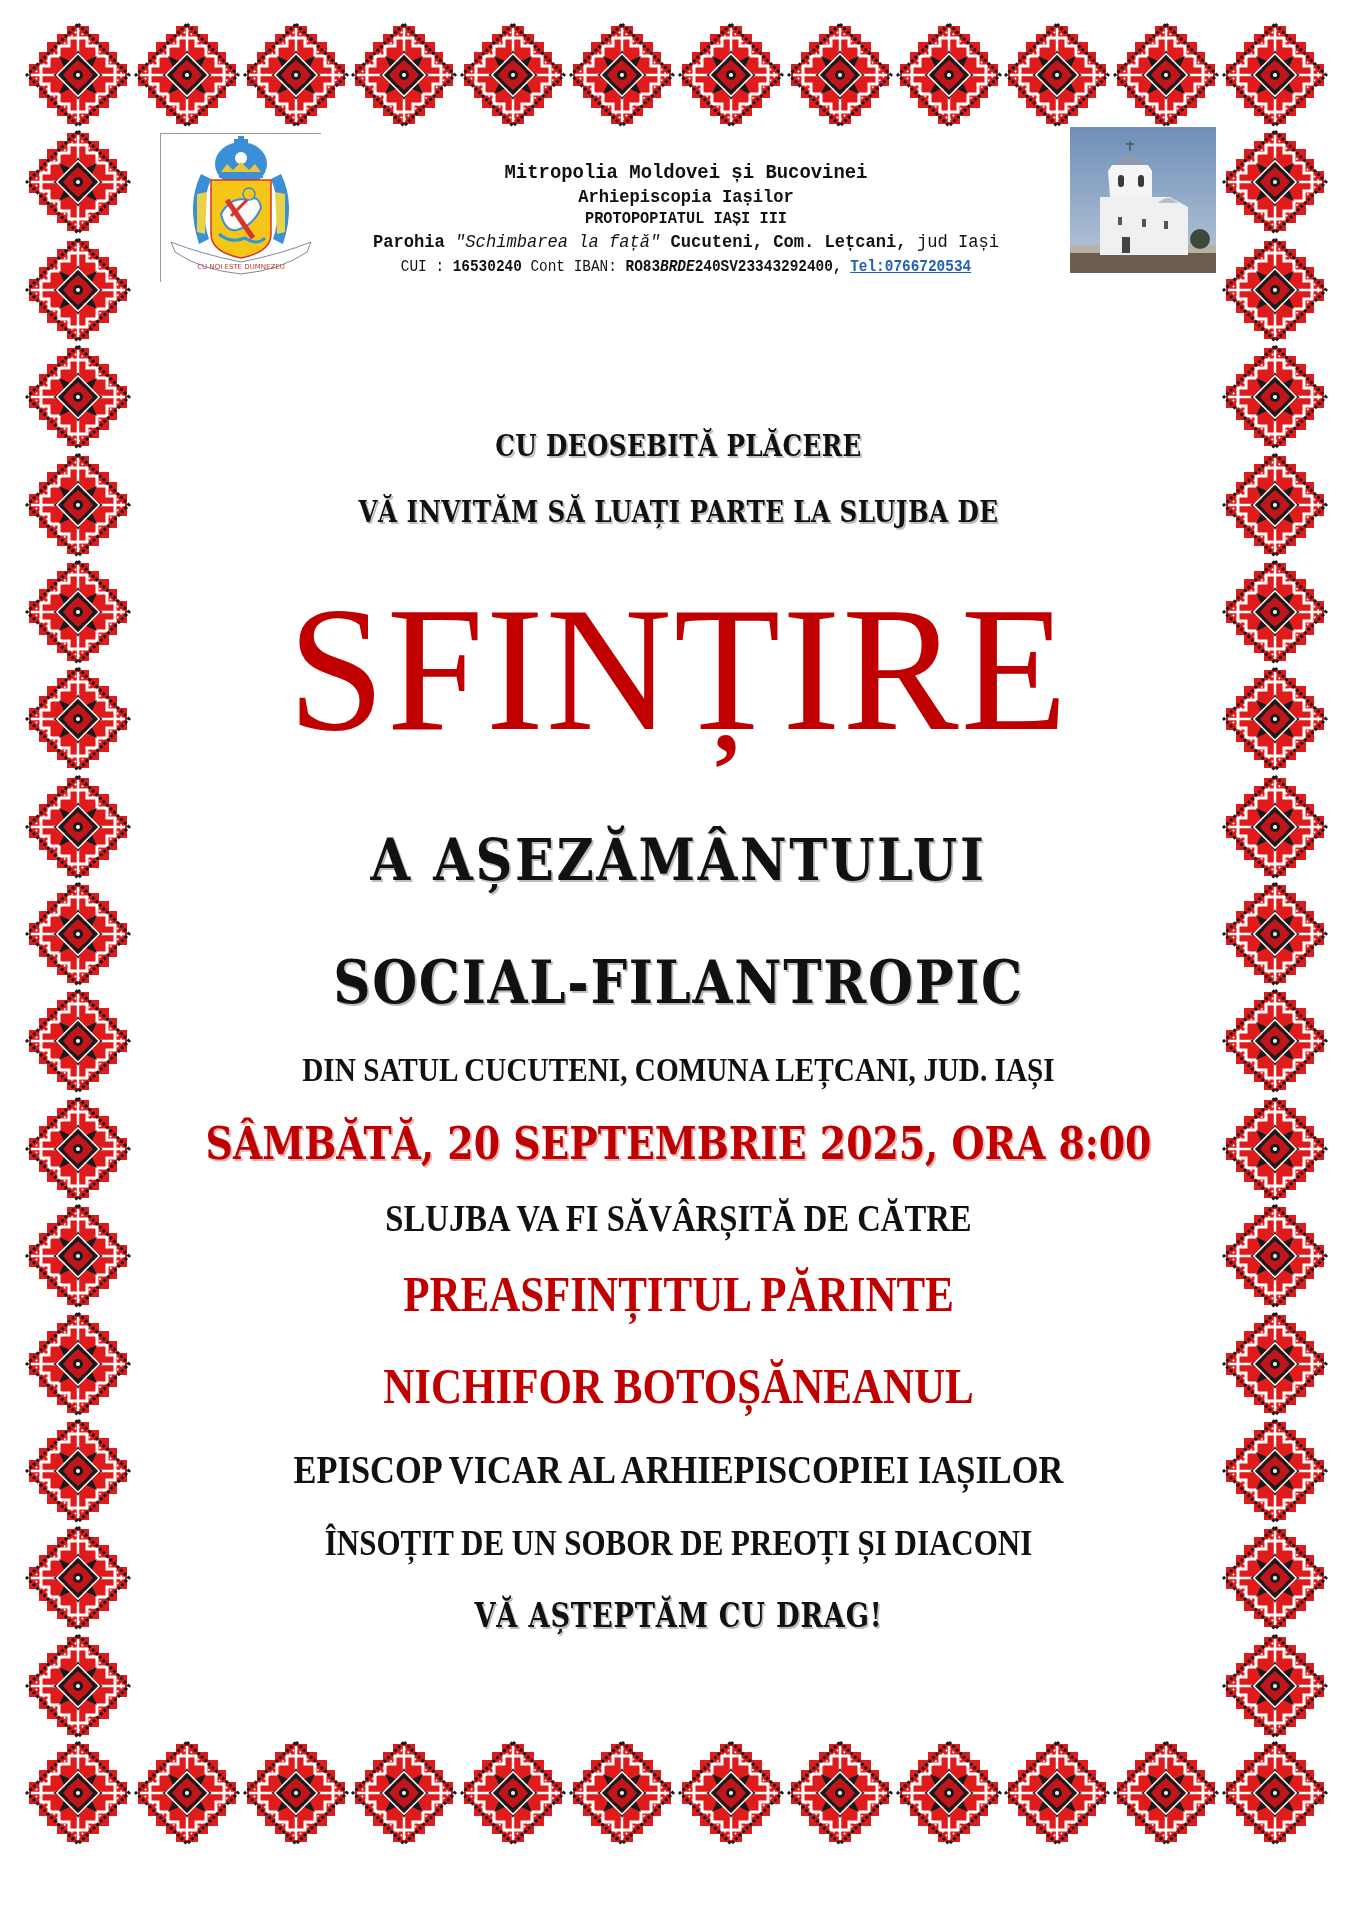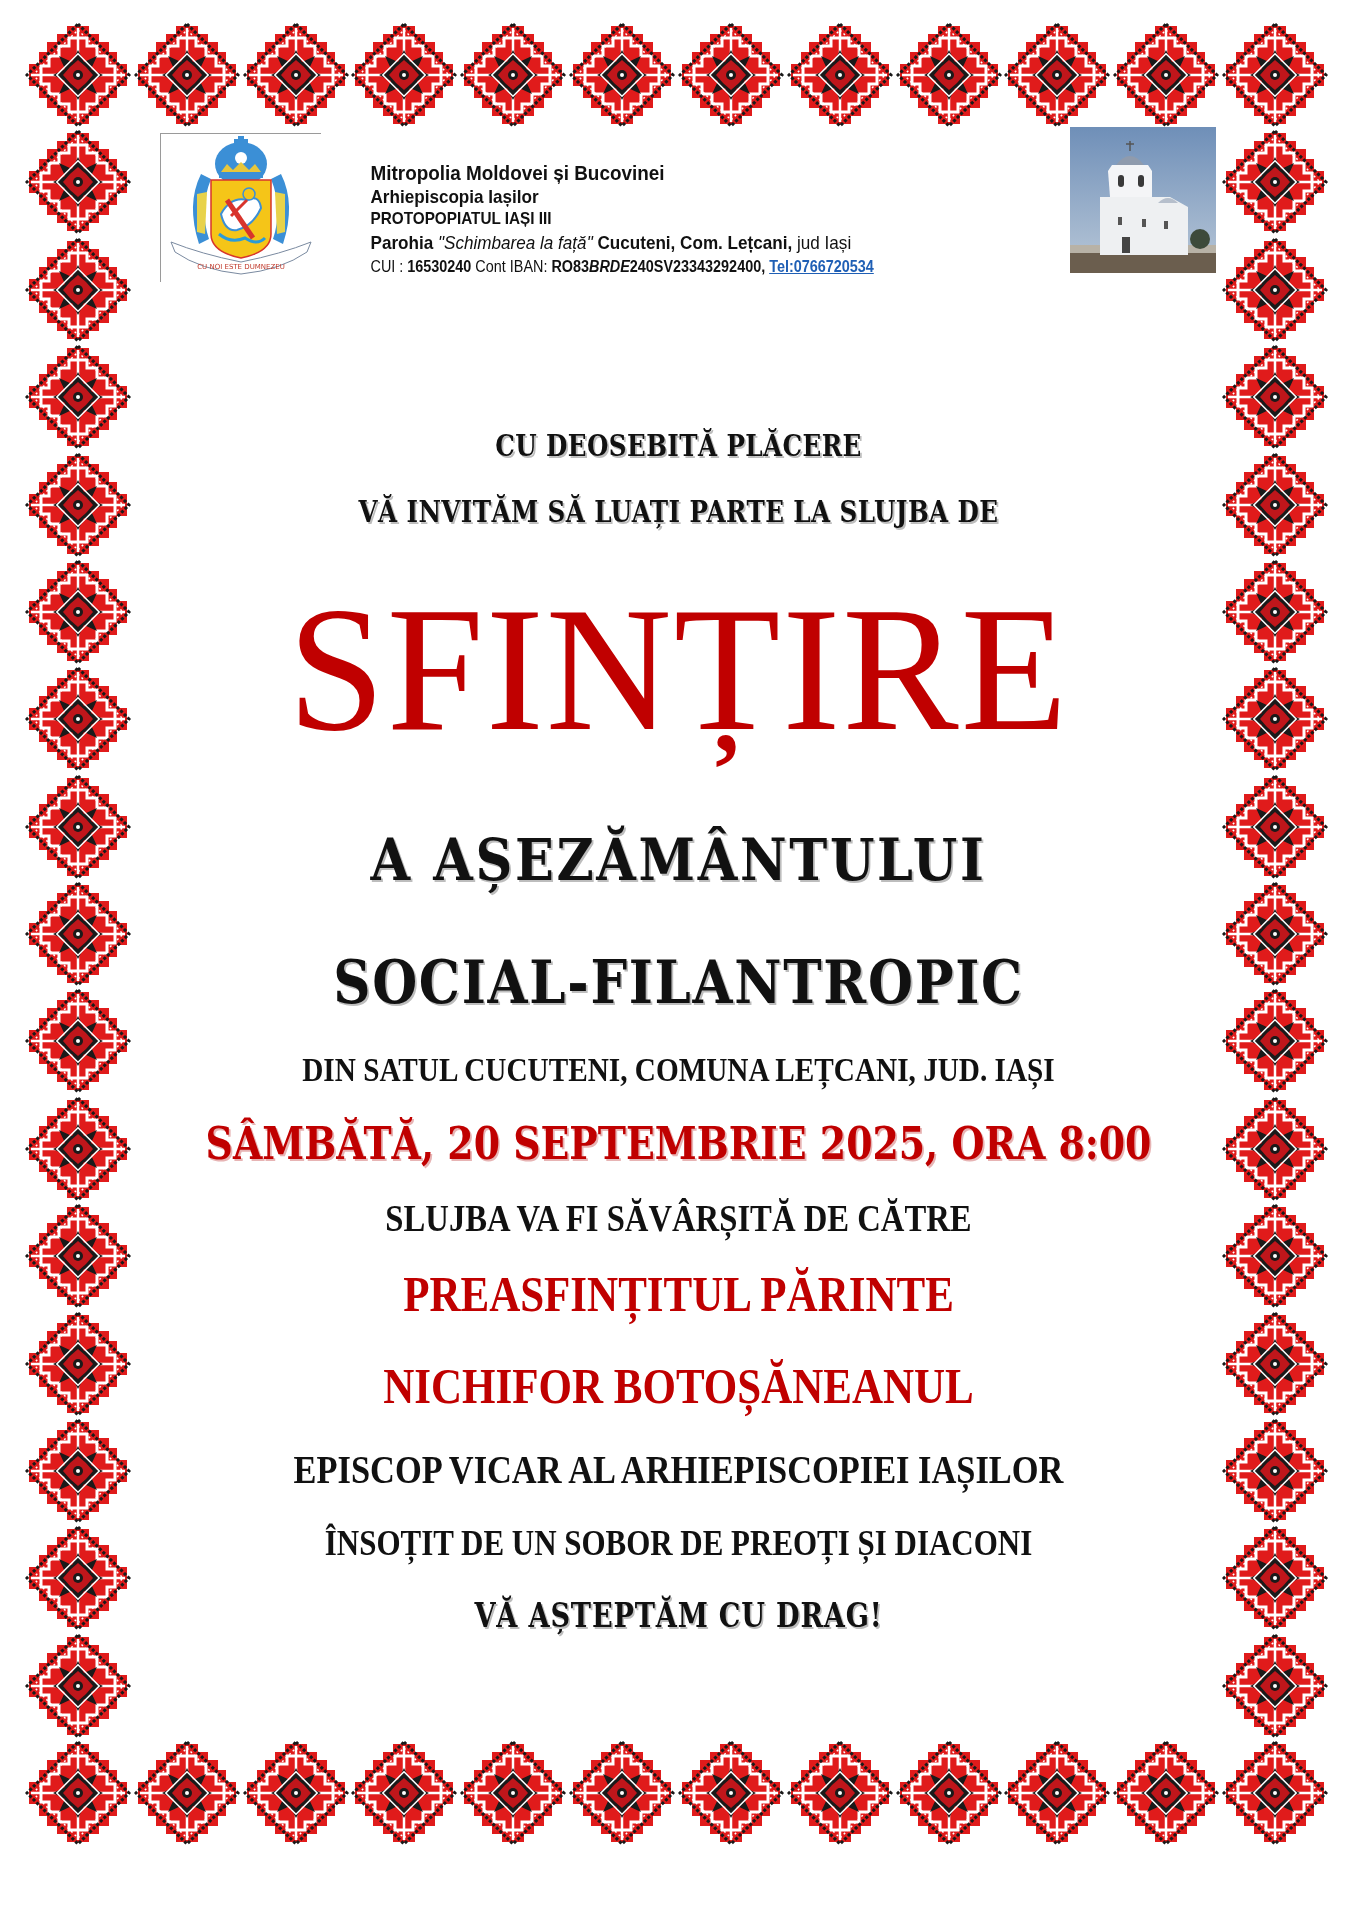--- a/index.html
+++ b/index.html
@@ -6,21 +6,21 @@
   body { width: 1357px; height: 1920px; position: relative; overflow: hidden; font-family: "Liberation Serif", serif; color: #111; }
   .border-layer { position: absolute; left: 0; top: 0; width: 1357px; height: 1920px; }
   .motif { position: absolute; width: 106px; height: 106px; }
   .motif svg { width: 100%; height: 100%; display: block; }
 
   .logo-box { position: absolute; left: 160px; top: 133px; width: 160px; height: 148px; border-left: 1px solid #9a9a9a; border-top: 1px solid #9a9a9a; background: #fff; }
   .logo-box svg { width: 100%; height: 100%; display: block; }
   .church-photo { position: absolute; left: 1070px; top: 127px; width: 146px; height: 146px; overflow: hidden; }
   .church-photo svg { width: 100%; height: 100%; display: block; }
 
-  .header { position: absolute; left: 334px; width: 730px; top: 160px; text-align: left; font-family: Liberation Sans, sans-serif; color: #111; }
+  .header { position: absolute; left: 321px; width: 730px; top: 160px; text-align: center; font-family: Liberation Mono, monospace; color: #111; }
   .header .l1 { font-size: 21px; font-weight: bold; line-height: 26px; transform: scaleX(0.9); }
   .header .l2 { font-size: 19px; font-weight: bold; line-height: 22px; transform: scaleX(0.9); }
   .header .l3 { font-size: 17px; font-weight: bold; line-height: 22px; transform: scaleX(0.9); }
   .header .l4 { font-size: 19px; line-height: 25px; transform: scaleX(0.9); }
   .header .l5 { font-size: 16px; line-height: 24px; transform: scaleX(0.9); }
   .b { font-weight: bold; }
   .i { font-style: italic; }
   .tel { color: #1f5fb5; text-decoration: underline; font-weight: bold; }
 
   .line { position: absolute; left: 0; width: 1357px; text-align: center; white-space: nowrap; }

